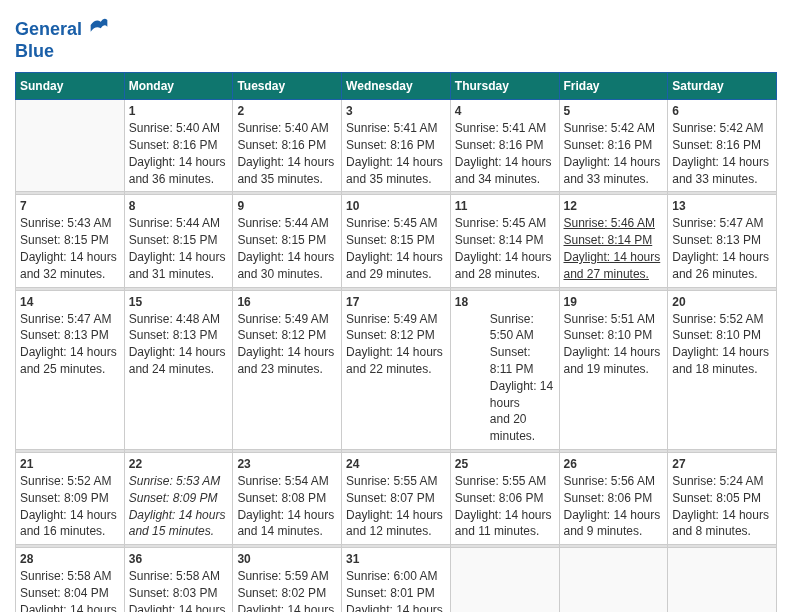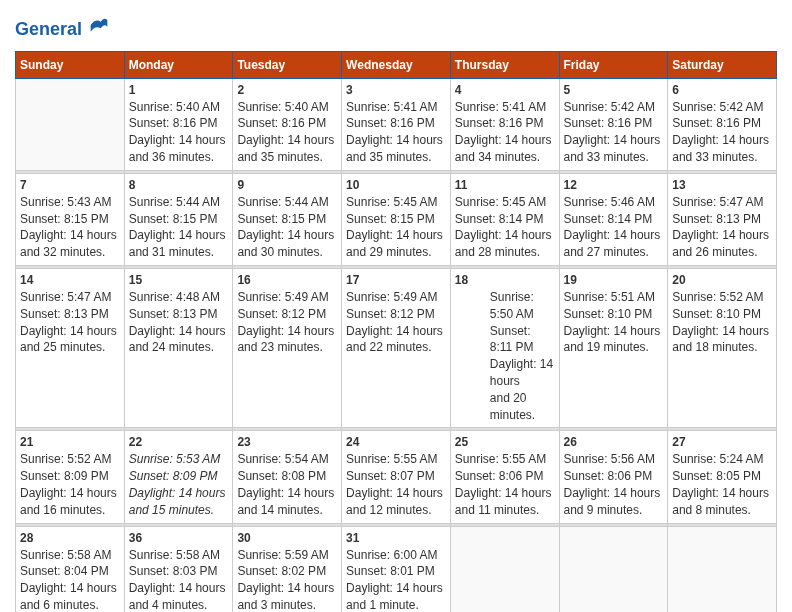--- a/index.html
+++ b/index.html
@@ -45,21 +45,21 @@
     .location {
       font-size: 14px;
       color: #333;
     }
     .calendar {
       width: 100%;
       border-collapse: collapse;
       font-size: 11px;
     }
     .calendar th {
-      background: #c2410c;
+      background: #0f766e;
       color: white;
       padding: 6px 4px;
       text-align: left;
       font-size: 12px;
       font-weight: bold;
       border: 1px solid #1a5fa8;
     }
     .calendar td {
       border: 1px solid #ccc;
       vertical-align: top;
@@ -90,20 +90,21 @@
   <div class="logo">
     <div>
       <div style="display:flex;align-items:center;">
         <div class="logo-text">
           <span>General</span>
           <svg class="logo-icon" viewBox="0 0 24 24" fill="#1a5fa8">
             <path d="M2 12 Q8 4 14 8 Q18 2 22 6 L22 14 Q18 10 14 16 Q8 12 2 20 Z" fill="#1a5fa8"></path>
           </svg>
         </div>
       </div>
+      <div class="logo-text" style="color:#1a5fa8;font-size:18px;font-weight:bold;">Blue</div>
     </div>
   </div>
   <div class="title-area">
     <div class="month-title"></div>
     <div class="location"></div>
   </div>
 </div>
 
 <table class="calendar">
   <thead>
@@ -203,21 +204,21 @@
         </td>
         <td>
           <span class="day-num">11</span>
           <div class="day-info" style="white-space: pre-line;">Sunrise: 5:45 AM
 Sunset: 8:14 PM
 Daylight: 14 hours
 and 28 minutes.</div>
         </td>
         <td>
           <span class="day-num">12</span>
-          <div class="day-info" style="white-space: pre-line;">Sunrise: 5:46 AM
+          <div class="day-info" style="white-space: pre-line; text-decoration: underline;">Sunrise: 5:46 AM
 Sunset: 8:14 PM
 Daylight: 14 hours
 and 27 minutes.</div>
         </td>
         <td>
           <span class="day-num">13</span>
           <div class="day-info" style="white-space: pre-line;">Sunrise: 5:47 AM
 Sunset: 8:13 PM
 Daylight: 14 hours
 and 26 minutes.</div>

